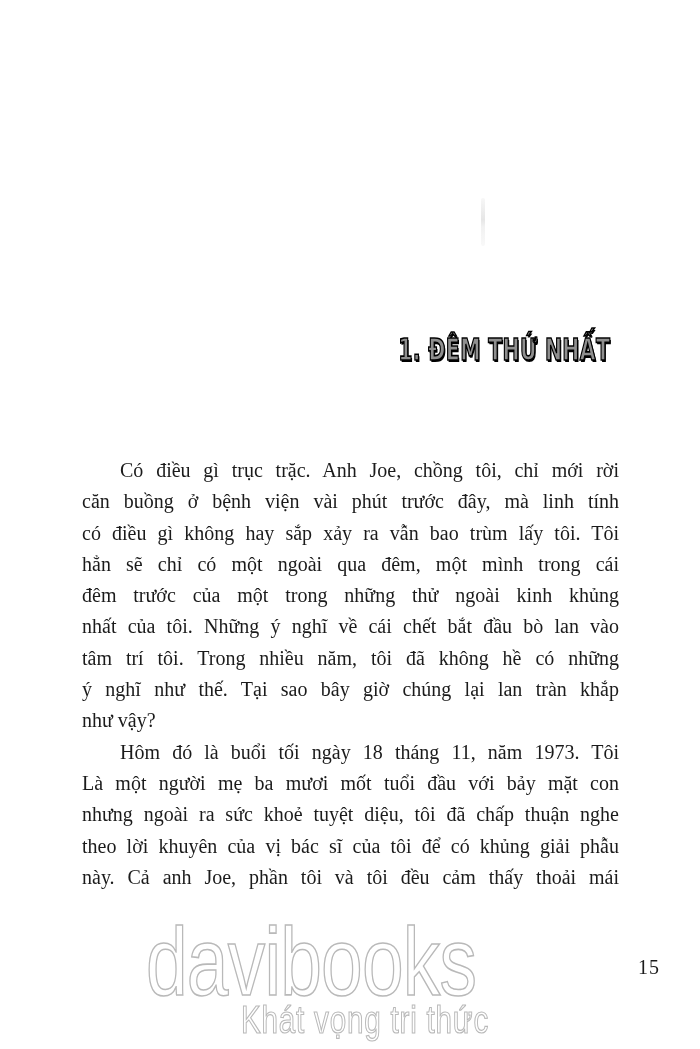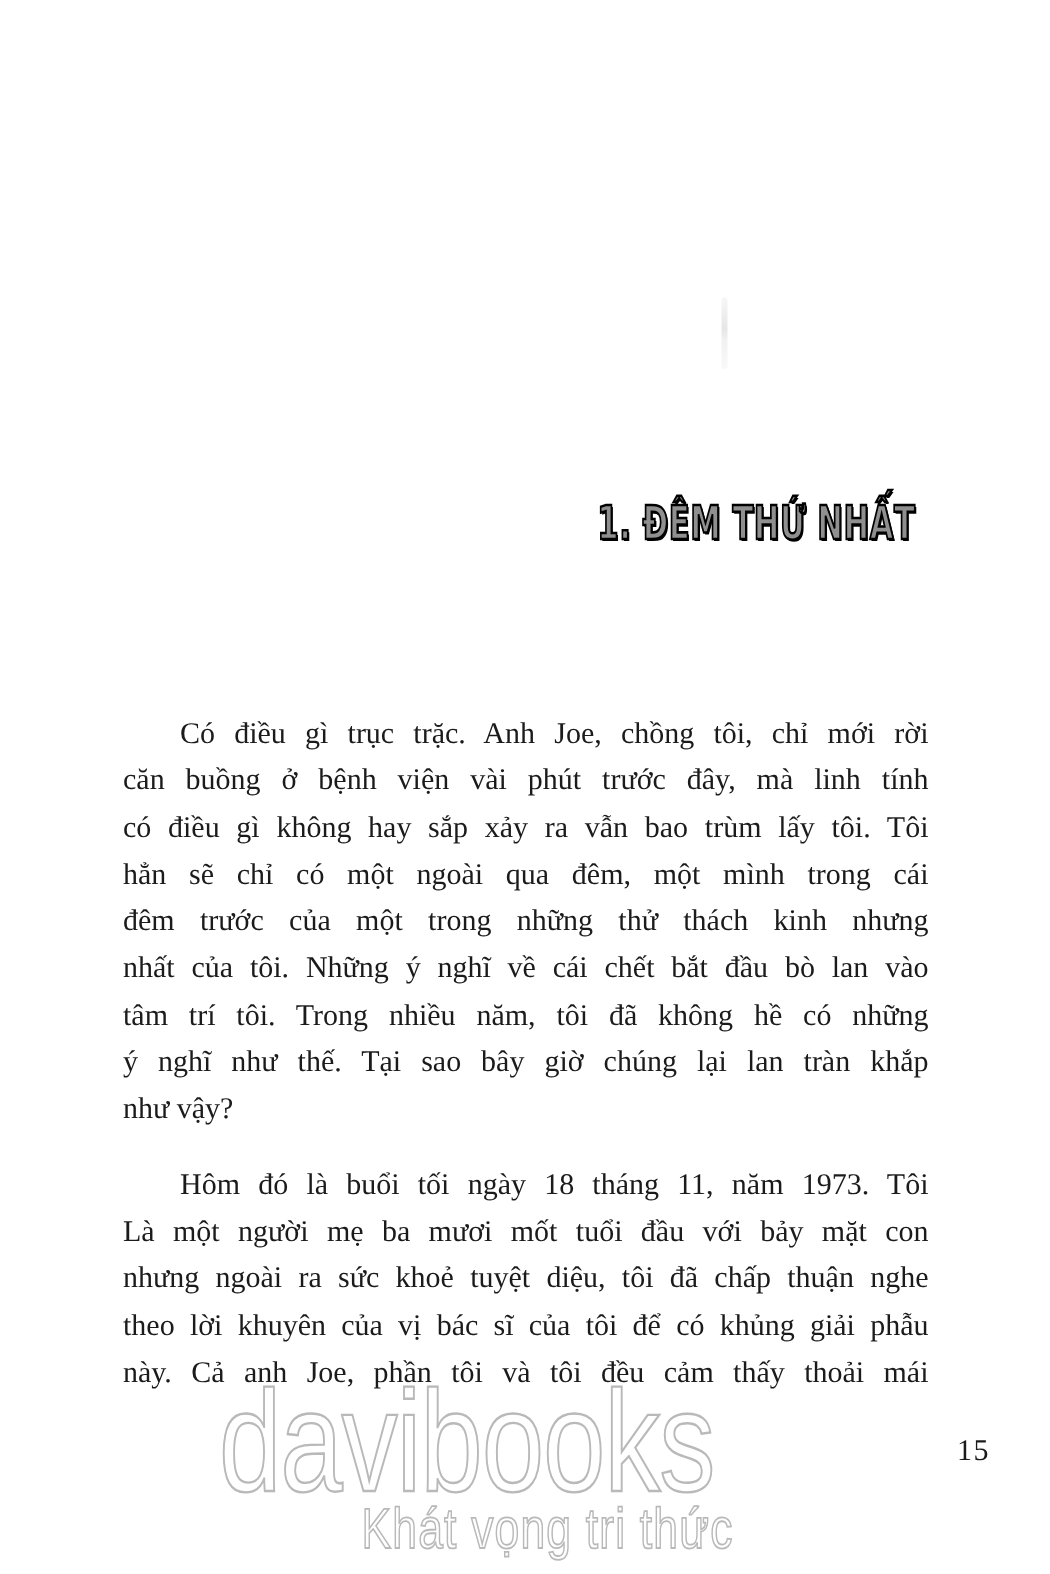--- a/index.html
+++ b/index.html
@@ -55,21 +55,21 @@
     z-index: 3;
   }
   .body-line {
     height: 31.3px;
     line-height: 31.3px;
     text-align: justify;
     text-align-last: justify;
     overflow: hidden;
     white-space: normal;
   }
-  .body-line.first { text-indent: 38px; margin-top: 19px; }
+  .body-line.first { text-indent: 38px; }
   .body-line.last  { text-align-last: left; }
 
   
   .page-number {
     position: absolute;
     left: 0; top: 956px;
     width: 660px;
     text-align: right;
     font-size: 20px;
     letter-spacing: 1px;
@@ -116,21 +116,21 @@
 <div class="watermark-slogan">Khát vọng tri thức</div>
 
 <h1 class="chapter-heading">1. ĐÊM THỨ NHẤT</h1>
 
 <div class="body-text">
   <div class="paragraph">
     <div class="body-line first">Có điều gì trục trặc. Anh Joe, chồng tôi, chỉ mới rời</div>
     <div class="body-line">căn buồng ở bệnh viện vài phút trước đây, mà linh tính</div>
     <div class="body-line">có điều gì không hay sắp xảy ra vẫn bao trùm lấy tôi. Tôi</div>
     <div class="body-line">hẳn sẽ chỉ có một ngoài qua đêm, một mình trong cái</div>
-    <div class="body-line">đêm trước của một trong những thử thách kinh nhưng</div>
+    <div class="body-line">đêm trước của một trong những thử ngoài kinh khủng</div>
     <div class="body-line">nhất của tôi. Những ý nghĩ về cái chết bắt đầu bò lan vào</div>
     <div class="body-line">tâm trí tôi. Trong nhiều năm, tôi đã không hề có những</div>
     <div class="body-line">ý nghĩ như thế. Tại sao bây giờ chúng lại lan tràn khắp</div>
     <div class="body-line last">như vậy?</div>
   </div>
   <div class="paragraph">
     <div class="body-line first">Hôm đó là buổi tối ngày 18 tháng 11, năm 1973. Tôi</div>
     <div class="body-line">Là một người mẹ ba mươi mốt tuổi đầu với bảy mặt con</div>
     <div class="body-line">nhưng ngoài ra sức khoẻ tuyệt diệu, tôi đã chấp thuận nghe</div>
     <div class="body-line">theo lời khuyên của vị bác sĩ của tôi để có khủng giải phẫu</div>

